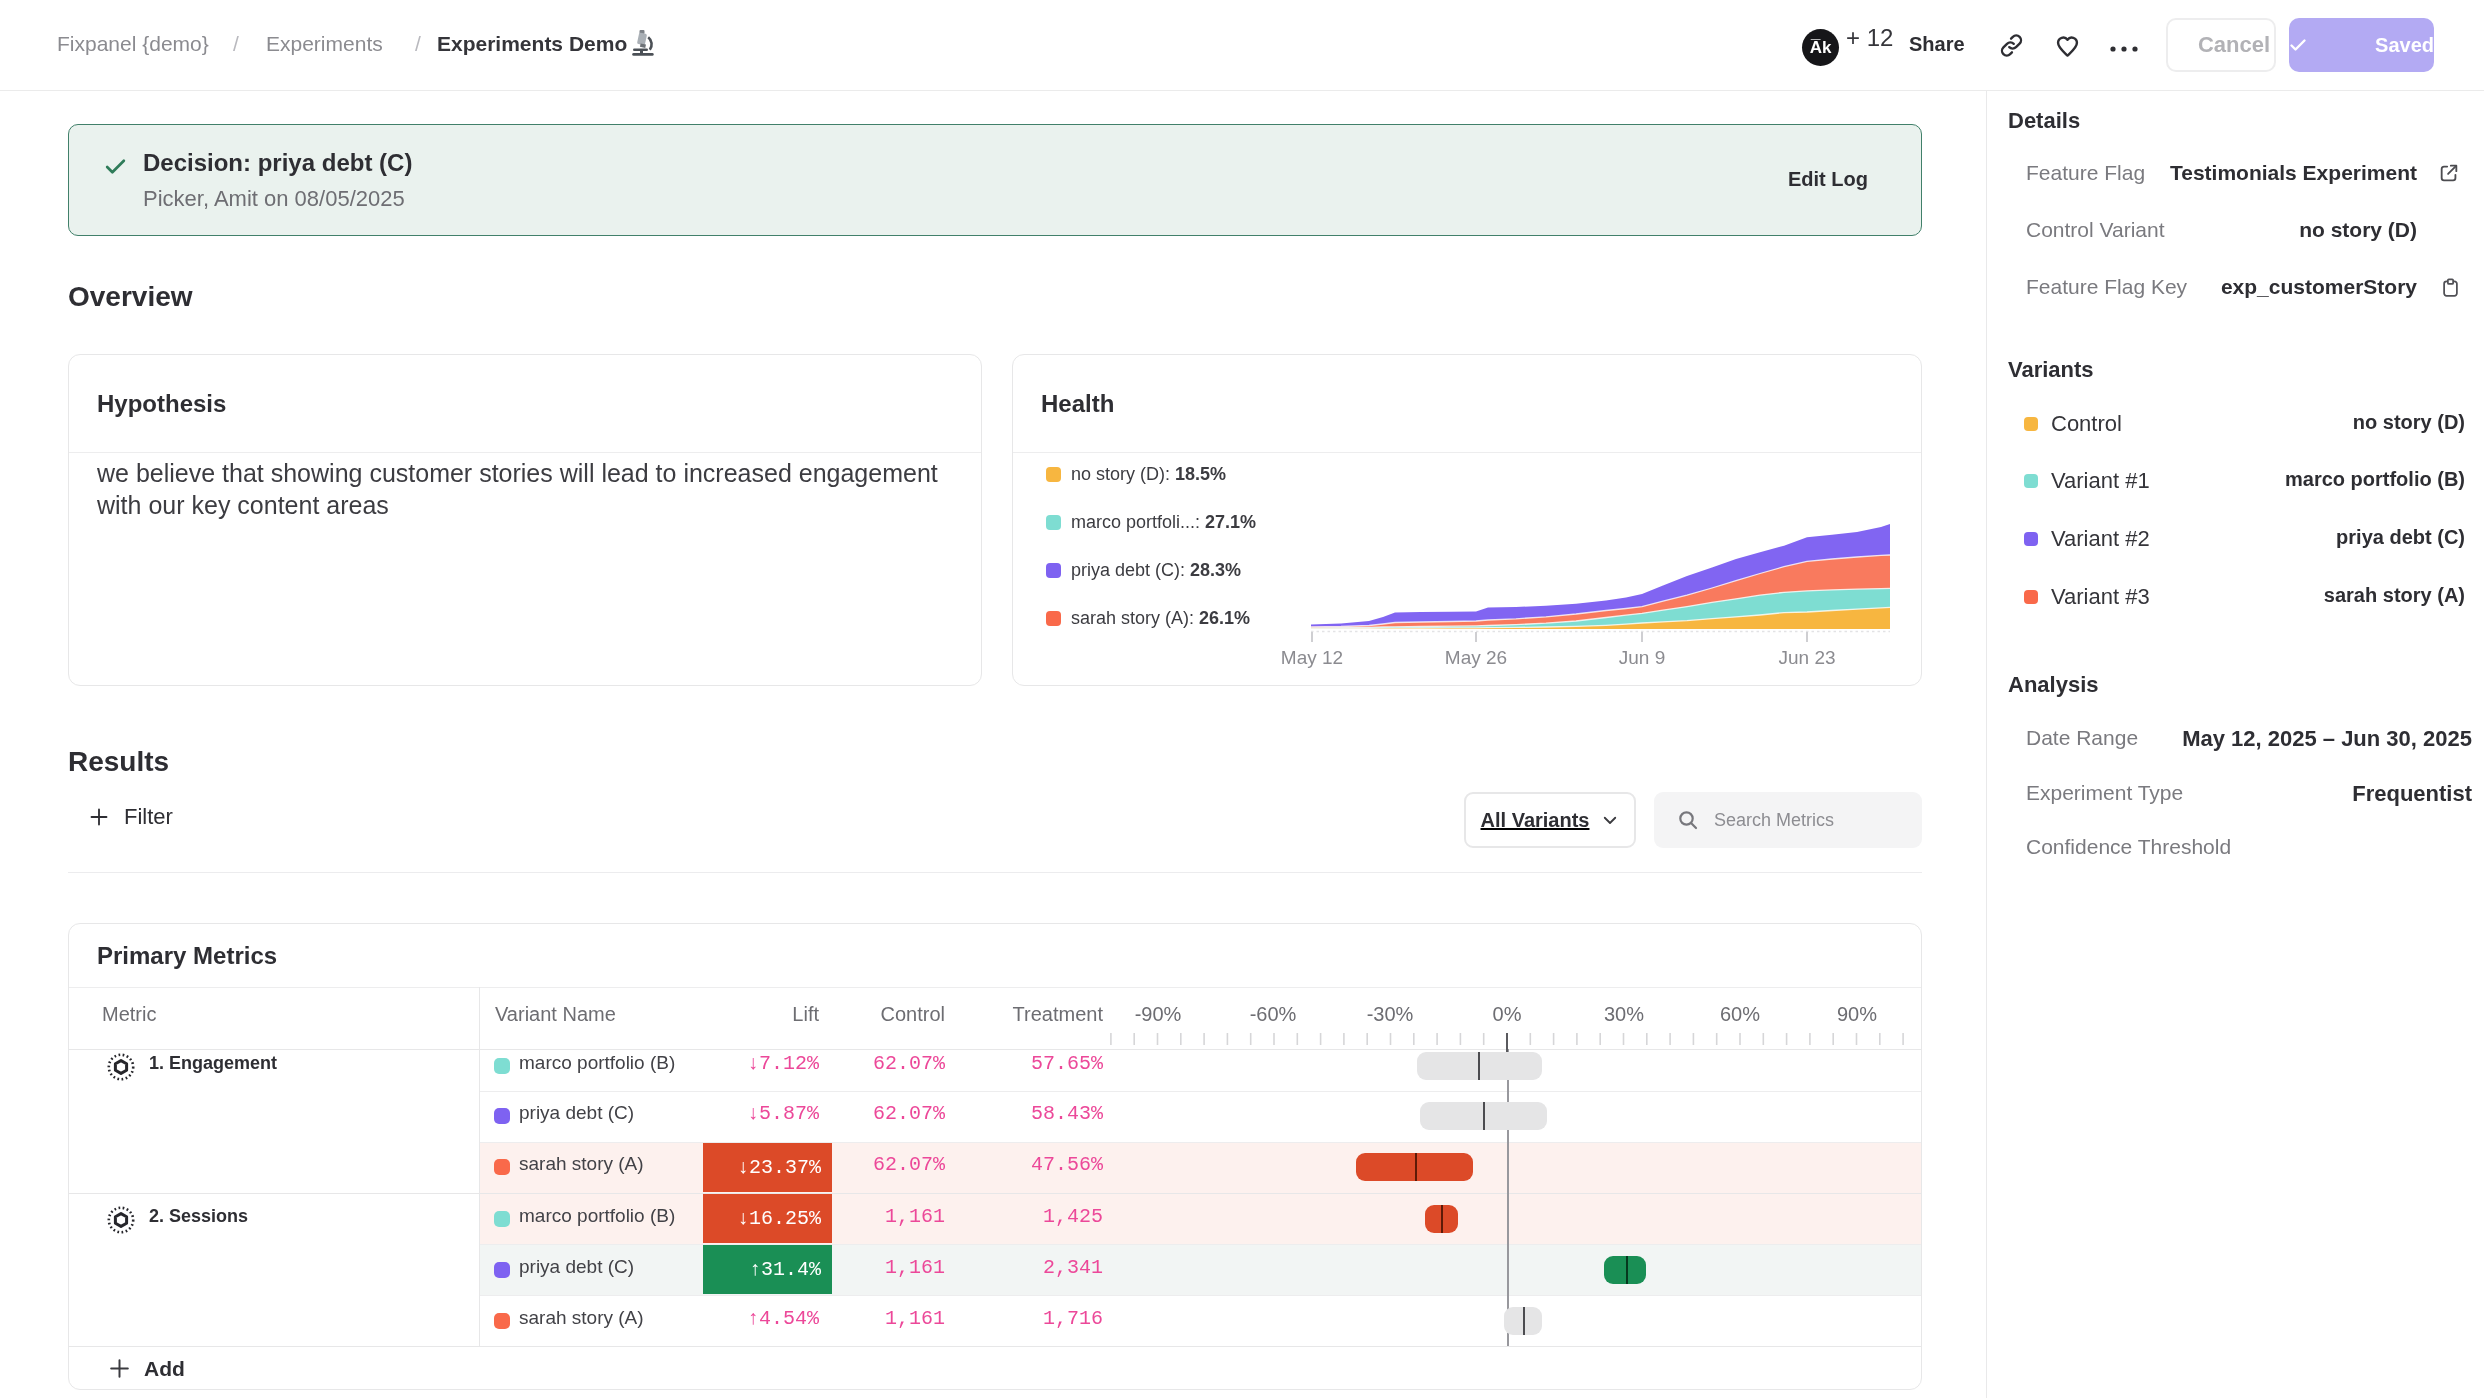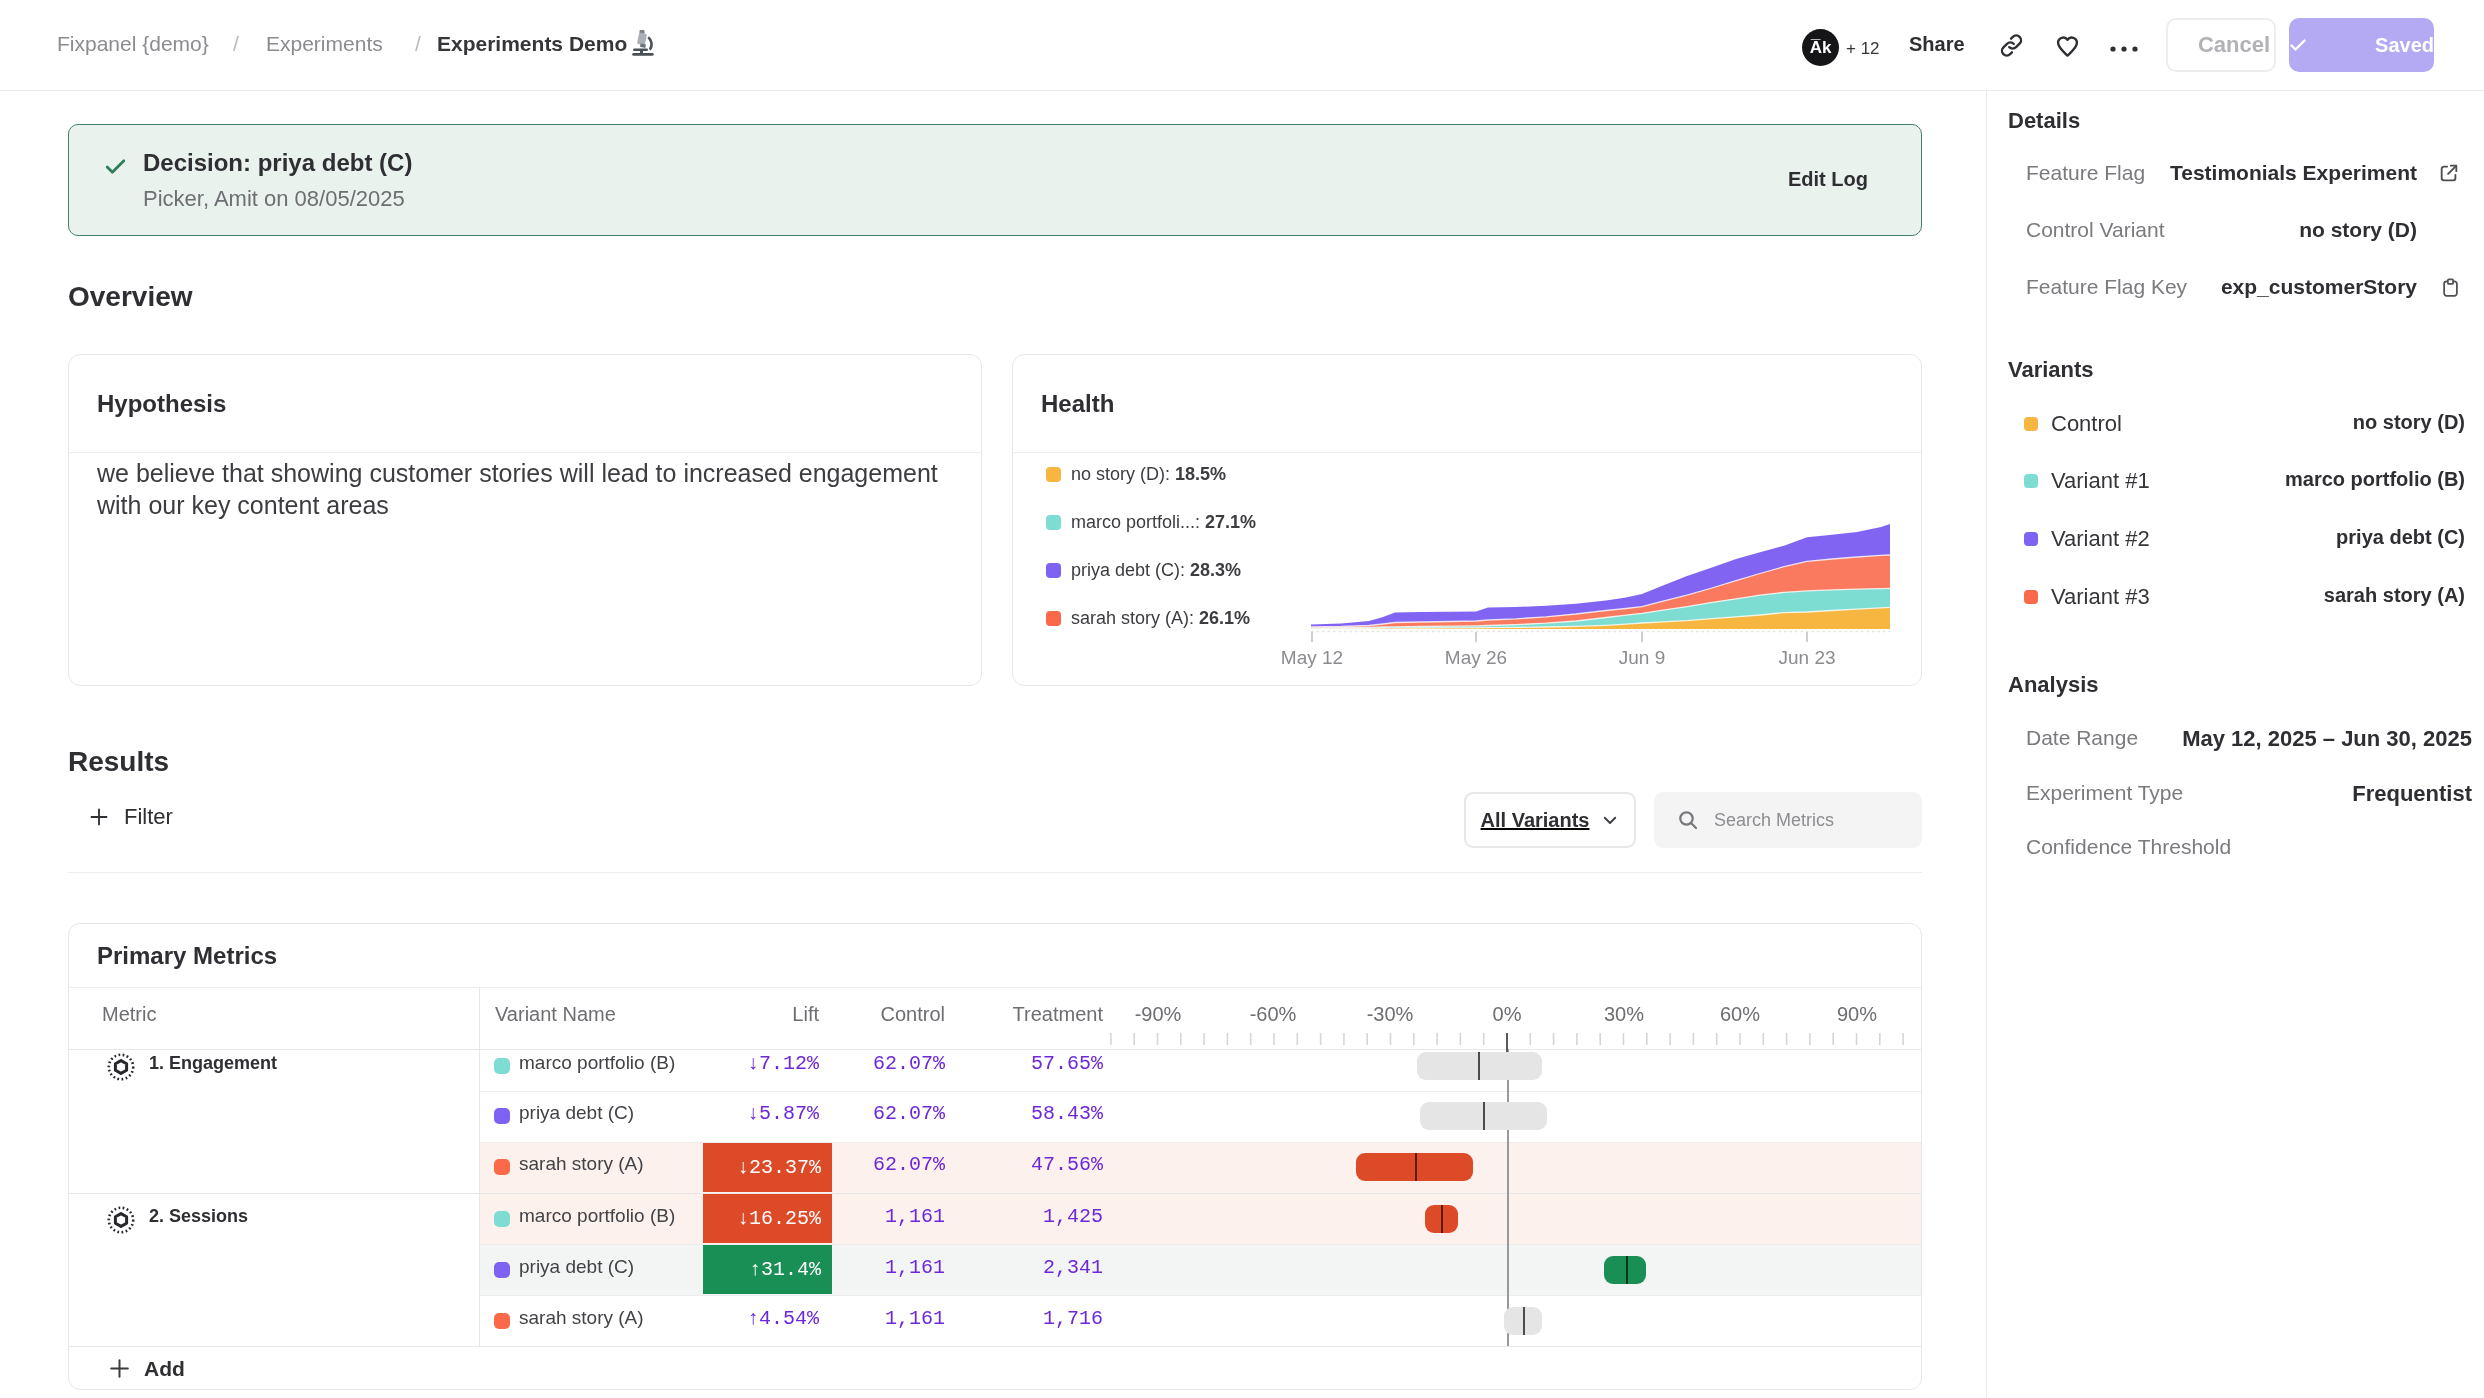--- a/index.html
+++ b/index.html
@@ -15,21 +15,21 @@
 
 .card { position:absolute; background:#fff; border:1px solid #e7e7e8; border-radius:12px; }
 .cardtitle { position:absolute; left:28px; top:0; height:97px; display:flex; align-items:center; font-size:24px; font-weight:700; color:#2e2e33; }
 .cardsep { position:absolute; left:0; top:97px; width:100%; height:1px; background:#ededee; }
 .h2 { position:absolute; left:68px; font-size:28px; font-weight:700; color:#2e2e33; }
 .colh { font-size:20px; color:#6d6d72; }
 .pct { width:80px; margin-left:-40px; text-align:center; }
 .rb { left:410px; width:1444px; height:1px; background:#ededee; }
 .vsq { width:16px; height:16px; border-radius:5px; }
 .vname { font-size:19px; color:#424247; }
-.num { font-family:"Liberation Mono",monospace; font-size:20px; color:#6d28d9; }
+.num { font-family:"Liberation Mono",monospace; font-size:20px; color:#ec4899; }
 .chip { left:634px; width:129px; height:49px; color:#fff; font-family:"Liberation Mono",monospace; font-size:20px; display:flex; align-items:center; justify-content:flex-end; padding-right:11px; }
 .bar { height:28px; border-radius:9px; }
 .bar i { position:absolute; top:0; width:2px; height:28px; }
 
 .shead { left:2008px; font-size:22px; font-weight:700; color:#2e2e33; }
 .slabel { left:2026px; font-size:21px; color:#7a7a7f; }
 .sval { font-size:21px; font-weight:700; color:#2e2e33; }
 .svala { right:12px; font-size:22px; font-weight:700; color:#2e2e33; }
 .svalb { right:19px; font-size:20px; font-weight:700; color:#2e2e33; }
 .ssq { left:2024px; width:14px; height:14px; border-radius:4px; }
@@ -51,21 +51,21 @@
             <rect x="8" y="4.2" width="8" height="11.5" rx="1.6" fill="#aab0b6" transform="rotate(12 12 10)"></rect>
             <rect x="10.2" y="15" width="5.5" height="3.4" fill="#6e7378" transform="rotate(12 13 16.7)"></rect>
             <path d="M18.2 8.2 a9 9 0 0 1 1.6 12.5" fill="none" stroke="#4b5056" stroke-width="2.6"></path>
             <rect x="3" y="19.5" width="15" height="2.6" rx="1.3" fill="#4b5056"></rect>
             <rect x="10" y="21.5" width="3" height="2.6" fill="#4b5056"></rect>
             <rect x="2.2" y="24" width="21.5" height="2.8" rx="1.4" fill="#4b5056"></rect>
           </g>
         </svg></span>
 
     <div class="abs" style="left:1802px; top:29px; width:37px; height:37px; border-radius:50%; background:#161619; color:#fff; display:flex; align-items:center; justify-content:center; font-weight:700; font-size:17px;">A̅k</div>
-    <span class="abs" style="left:1846px; top:39px; font-size:17px; color:#35353a;">+ 12</span>
+    <span class="abs" style="left:1846px; top:24px; font-size:24px; color:#35353a;">+ 12</span>
     <span class="abs" style="left:1909px; top:33px; font-size:20px; font-weight:700; color:#2e2e33;">Share</span>
     <span class="abs" style="left:1998px; top:32px;"><svg width="27" height="27" viewBox="0 0 24 24" fill="none" stroke="#2e2e33" stroke-width="2.1" stroke-linecap="round">
           <path d="M10 13.5a4.2 4.2 0 0 0 6 0l3.2-3.2a4.24 4.24 0 0 0-6-6l-1.6 1.6"></path>
           <path d="M14 10.5a4.2 4.2 0 0 0-6 0l-3.2 3.2a4.24 4.24 0 0 0 6 6l1.6-1.6"></path>
         </svg></span>
     <span class="abs" style="left:2053px; top:31px;"><svg width="29" height="29" viewBox="0 0 24 24" fill="none" stroke="#2e2e33" stroke-width="2" stroke-linejoin="round">
           <path d="M12 20.3 C8 16.5 4.2 13.7 4.2 9.8 a4.3 4.3 0 0 1 7.8-2.5 a4.3 4.3 0 0 1 7.8 2.5 c0 3.9-3.8 6.7-7.8 10.5z"></path>
         </svg></span>
     <span class="abs" style="left:2108px; top:40px;"><svg width="32" height="10" viewBox="0 0 32 10">
           <g fill="#2e2e33">

